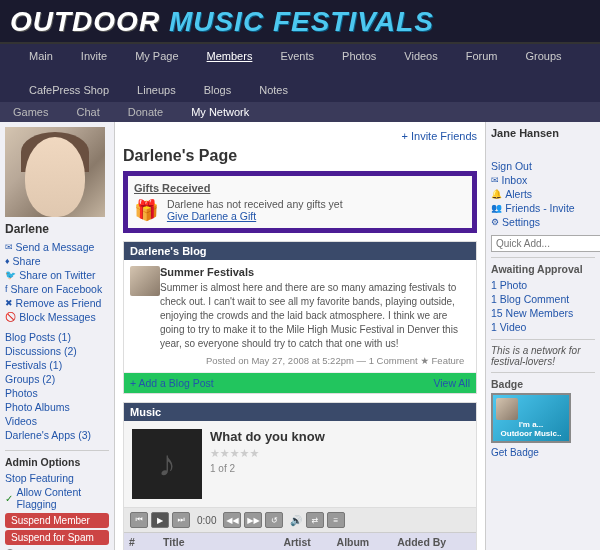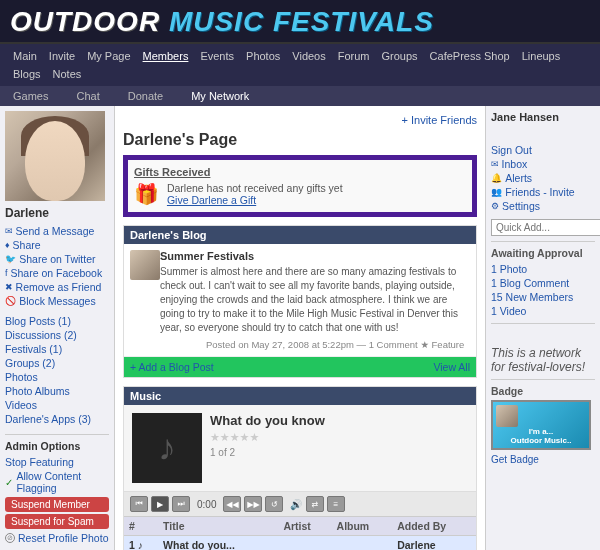--- a/index.html
+++ b/index.html
@@ -17,24 +17,24 @@
       font-style: italic;
       letter-spacing: 1px;
       line-height: 1;
     }
     .site-title .outdoor { color: #fff; text-shadow: 1px 1px 0 #555; }
     .site-title .music-festivals { color: #4dc8f0; text-shadow: 1px 1px 0 #0a5a80; }
 
     
     .nav-bar {
       background: #2a2a4a;
-      padding: 4px 8px;
-      display: flex;
-      align-items: center;
-      gap: 2px;
+      padding: 4px 24px;
+      display: flex;
+      align-items: center;
+      gap: 18px;
       flex-wrap: wrap;
     }
     .nav-bar a {
       color: #ccc;
       text-decoration: none;
       padding: 2px 5px;
       font-size: 11px;
     }
     .nav-bar a.active { color: #fff; text-decoration: underline; }
 
@@ -422,40 +422,40 @@
       align-items: center;
       gap: 3px;
       font-size: 10.5px;
       color: #333;
       padding: 1px 0;
     }
     .awaiting-link { color: #2255aa; text-decoration: none; font-size: 10.5px; }
 
     .network-desc {
       border-top: 1px solid #ccc;
-      padding-top: 22px;
+      padding-top: 5px;
       margin-top: 5px;
-      font-size: 12px;
+      font-size: 10px;
       color: #555;
       font-style: italic;
     }
 
     .badge-section {
       border-top: 1px solid #ccc;
       padding-top: 5px;
       margin-top: 5px;
     }
     .badge-title {
       font-weight: bold;
       font-size: 10.5px;
       color: #555;
       margin-bottom: 3px;
     }
     .badge-img {
-      width: 100px;
+      width: 80px;
       height: 50px;
       background: linear-gradient(135deg, #4dc8f0, #1a8ab0);
       border: 2px solid #888;
       display: flex;
       align-items: center;
       justify-content: center;
       font-size: 8px;
       color: #fff;
       font-weight: bold;
       text-align: center;

